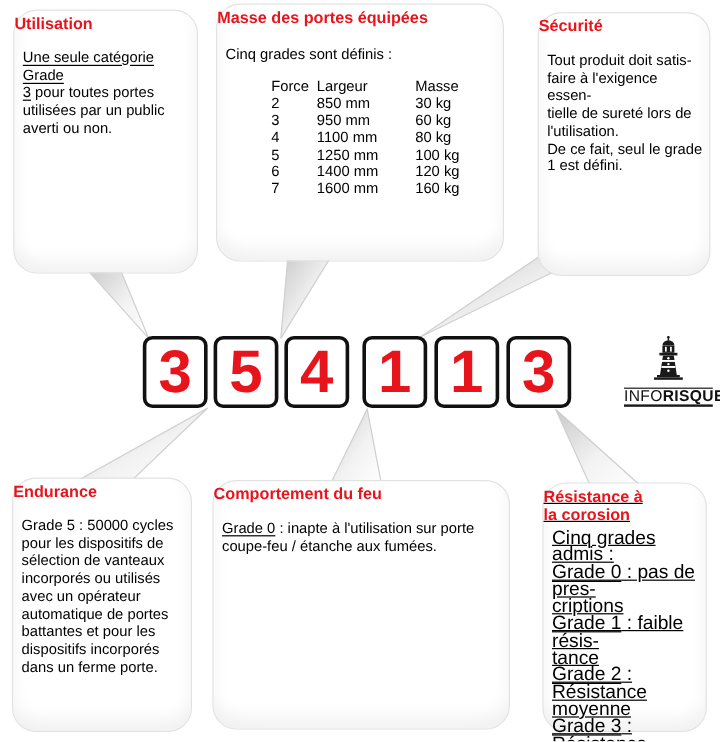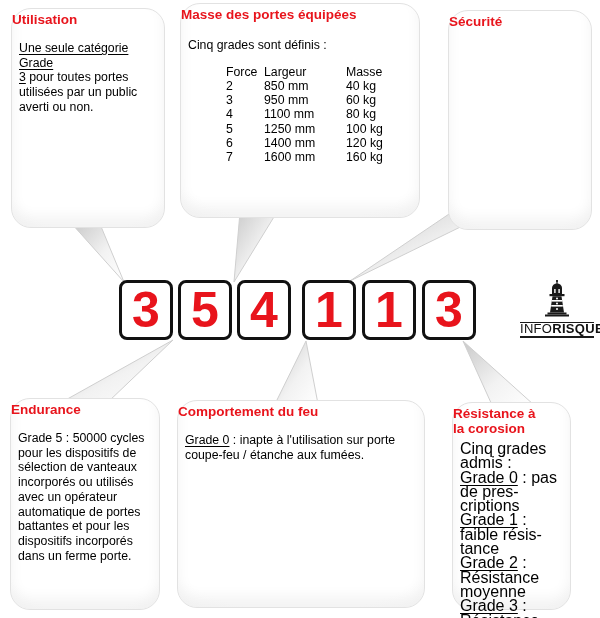--- a/index.html
+++ b/index.html
@@ -91,21 +91,21 @@
           <tr>
             <th class="c-force">Force</th>
             <th class="c-larg">Largeur</th>
             <th class="c-mass">Masse</th>
           </tr>
         </thead>
         <tbody>
           <tr>
             <td class="c-force">2</td>
             <td class="c-larg">850 mm</td>
-            <td class="c-mass">40 kg</td>
+            <td class="c-mass">30 kg</td>
           </tr>
           <tr>
             <td class="c-force">3</td>
             <td class="c-larg">950 mm</td>
             <td class="c-mass">60 kg</td>
           </tr>
           <tr>
             <td class="c-force">4</td>
             <td class="c-larg">1100 mm</td>
             <td class="c-mass">80 kg</td>
@@ -125,20 +125,26 @@
             <td class="c-larg">1600 mm</td>
             <td class="c-mass">160 kg</td>
           </tr>
         </tbody>
       </table>
     </div>
   </div>
 
   <div class="bubble" style="left:448px;top:10px;width:144px;height:220px;">
     <div class="bubble-title">Sécurité</div>
+    <div class="bubble-body pre">Tout produit doit satis-
+faire à l'exigence essen-
+tielle de sureté lors de
+l'utilisation.
+De ce fait, seul le grade
+1 est défini.</div>
   </div>
 
   <div class="digit-box" style="left:119px;">
       <span>3</span>
     </div>
   <div class="digit-box" style="left:178px;">
       <span>5</span>
     </div>
   <div class="digit-box" style="left:237px;">
       <span>4</span>
@@ -192,21 +198,21 @@
   </div>
 
   <div class="bubble" style="left:177px;top:400px;width:248px;height:208px;">
     <div class="bubble-title">Comportement du feu</div>
     <div class="bubble-body">
       <p class="para"><span class="u">Grade 0</span><span class="pre"> : inapte à l'utilisation sur porte
 coupe-feu / étanche aux fumées.</span></p>
     </div>
   </div>
 
-  <div class="bubble" style="left:452px;top:402px;width:119px;height:208px;">
+  <div class="bubble" style="left:452px;top:402px;width:137px;height:208px;text-decoration:underline;">
     <div class="bubble-title pre">Résistance à
 la corosion</div>
     <div class="bubble-body" style="margin-top:6px;font-size:16px;line-height:14.3px;">
       <div>Cinq grades admis :</div>
       <div><span class="u">Grade 0</span><span class="pre"> : pas de pres-
 criptions</span></div>
       <div><span class="u">Grade 1</span><span class="pre"> : faible résis-
 tance</span></div>
       <div><span class="u">Grade 2</span><span class="pre"> : Résistance
 moyenne</span></div>

